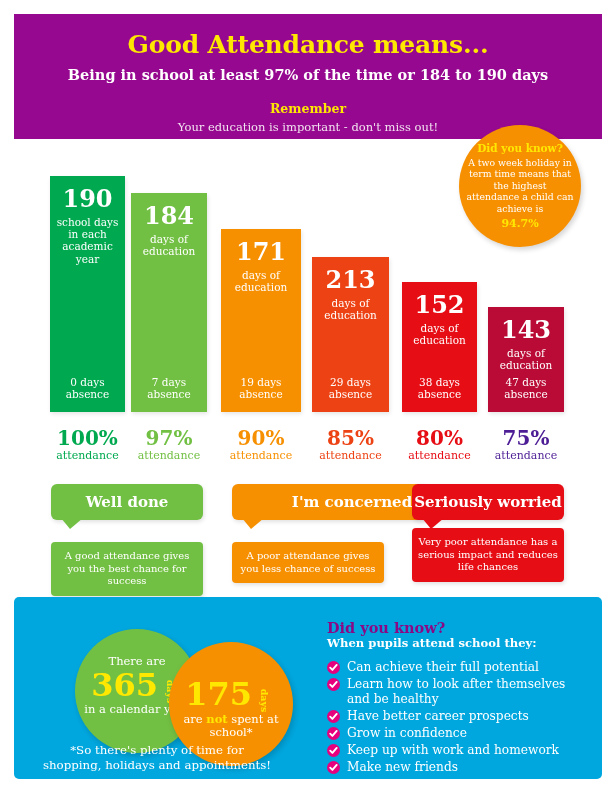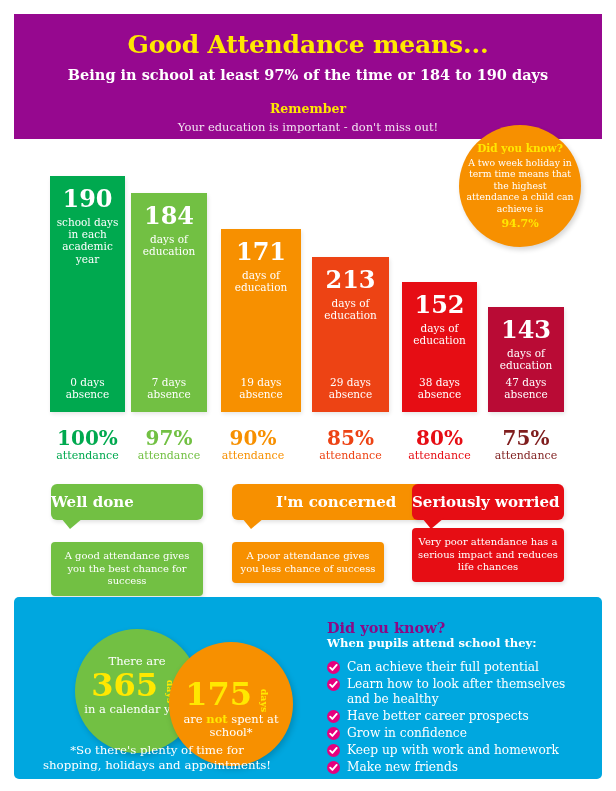--- a/index.html
+++ b/index.html
@@ -70,21 +70,21 @@
   .pct{
     position:absolute;text-align:center;
   }
   .pct-val{font-weight:bold;font-size:20px;line-height:21px;}
   .pct-lbl{font-size:11px;line-height:13px;}
 
   
   .banner-wrap{position:absolute;}
   .bubble{
     position:relative;width:100%;height:36px;border-radius:6px;
-    display:flex;align-items:center;
+    display:flex;align-items:center;justify-content:center;
     color:#fff;font-weight:bold;font-size:15px;
     box-shadow:1px 2px 4px rgba(0,0,0,.12);
   }
   .bubble::after{
     content:"";position:absolute;left:10px;bottom:-9px;
     width:0;height:0;
     border-left:9px solid transparent;
     border-right:13px solid transparent;
     border-top:11px solid currentColor;
     border-radius:0 0 3px 0;
@@ -162,21 +162,21 @@
       </div>
       <div class="pct" style="left: 131px; width: 76px; top: 428px; color: rgb(114, 192, 67);">
         <div class="pct-val">97%</div>
         <div class="pct-lbl">attendance</div>
       </div>
       <div class="bar" style="left: 221px; width: 80px; top: 229px; height: 183px; background: rgb(247, 144, 0);">
         <div class="bar-num">171</div>
         <div class="bar-desc">days of education</div>
         <div class="bar-abs">19 days absence</div>
       </div>
-      <div class="pct" style="left: 213px; width: 80px; top: 428px; color: rgb(247, 144, 0);">
+      <div class="pct" style="left: 221px; width: 80px; top: 428px; color: rgb(247, 144, 0);">
         <div class="pct-val">90%</div>
         <div class="pct-lbl">attendance</div>
       </div>
       <div class="bar" style="left: 312px; width: 77px; top: 257px; height: 155px; background: rgb(237, 67, 20);">
         <div class="bar-num">213</div>
         <div class="bar-desc">days of education</div>
         <div class="bar-abs">29 days absence</div>
       </div>
       <div class="pct" style="left: 312px; width: 77px; top: 428px; color: rgb(237, 67, 20);">
         <div class="pct-val">85%</div>
@@ -189,21 +189,21 @@
       </div>
       <div class="pct" style="left: 402px; width: 75px; top: 428px; color: rgb(230, 13, 20);">
         <div class="pct-val">80%</div>
         <div class="pct-lbl">attendance</div>
       </div>
       <div class="bar" style="left: 488px; width: 76px; top: 307px; height: 105px; background: rgb(185, 11, 53);">
         <div class="bar-num">143</div>
         <div class="bar-desc">days of education</div>
         <div class="bar-abs">47 days absence</div>
       </div>
-      <div class="pct" style="left: 488px; width: 76px; top: 428px; color: #7f1d1d;">
+      <div class="pct" style="left: 488px; width: 76px; top: 428px; color: #4c1d95;">
         <div class="pct-val">75%</div>
         <div class="pct-lbl">attendance</div>
       </div>
     </div>
 
   <div id="banners">
       <div class="banner-wrap" style="left: 51px; top: 484px; width: 152px;">
         <div class="bubble" style="background: rgb(114, 192, 67); color: rgb(114, 192, 67);">
           <span style="color: rgb(255, 255, 255);">Well done</span>
         </div>

